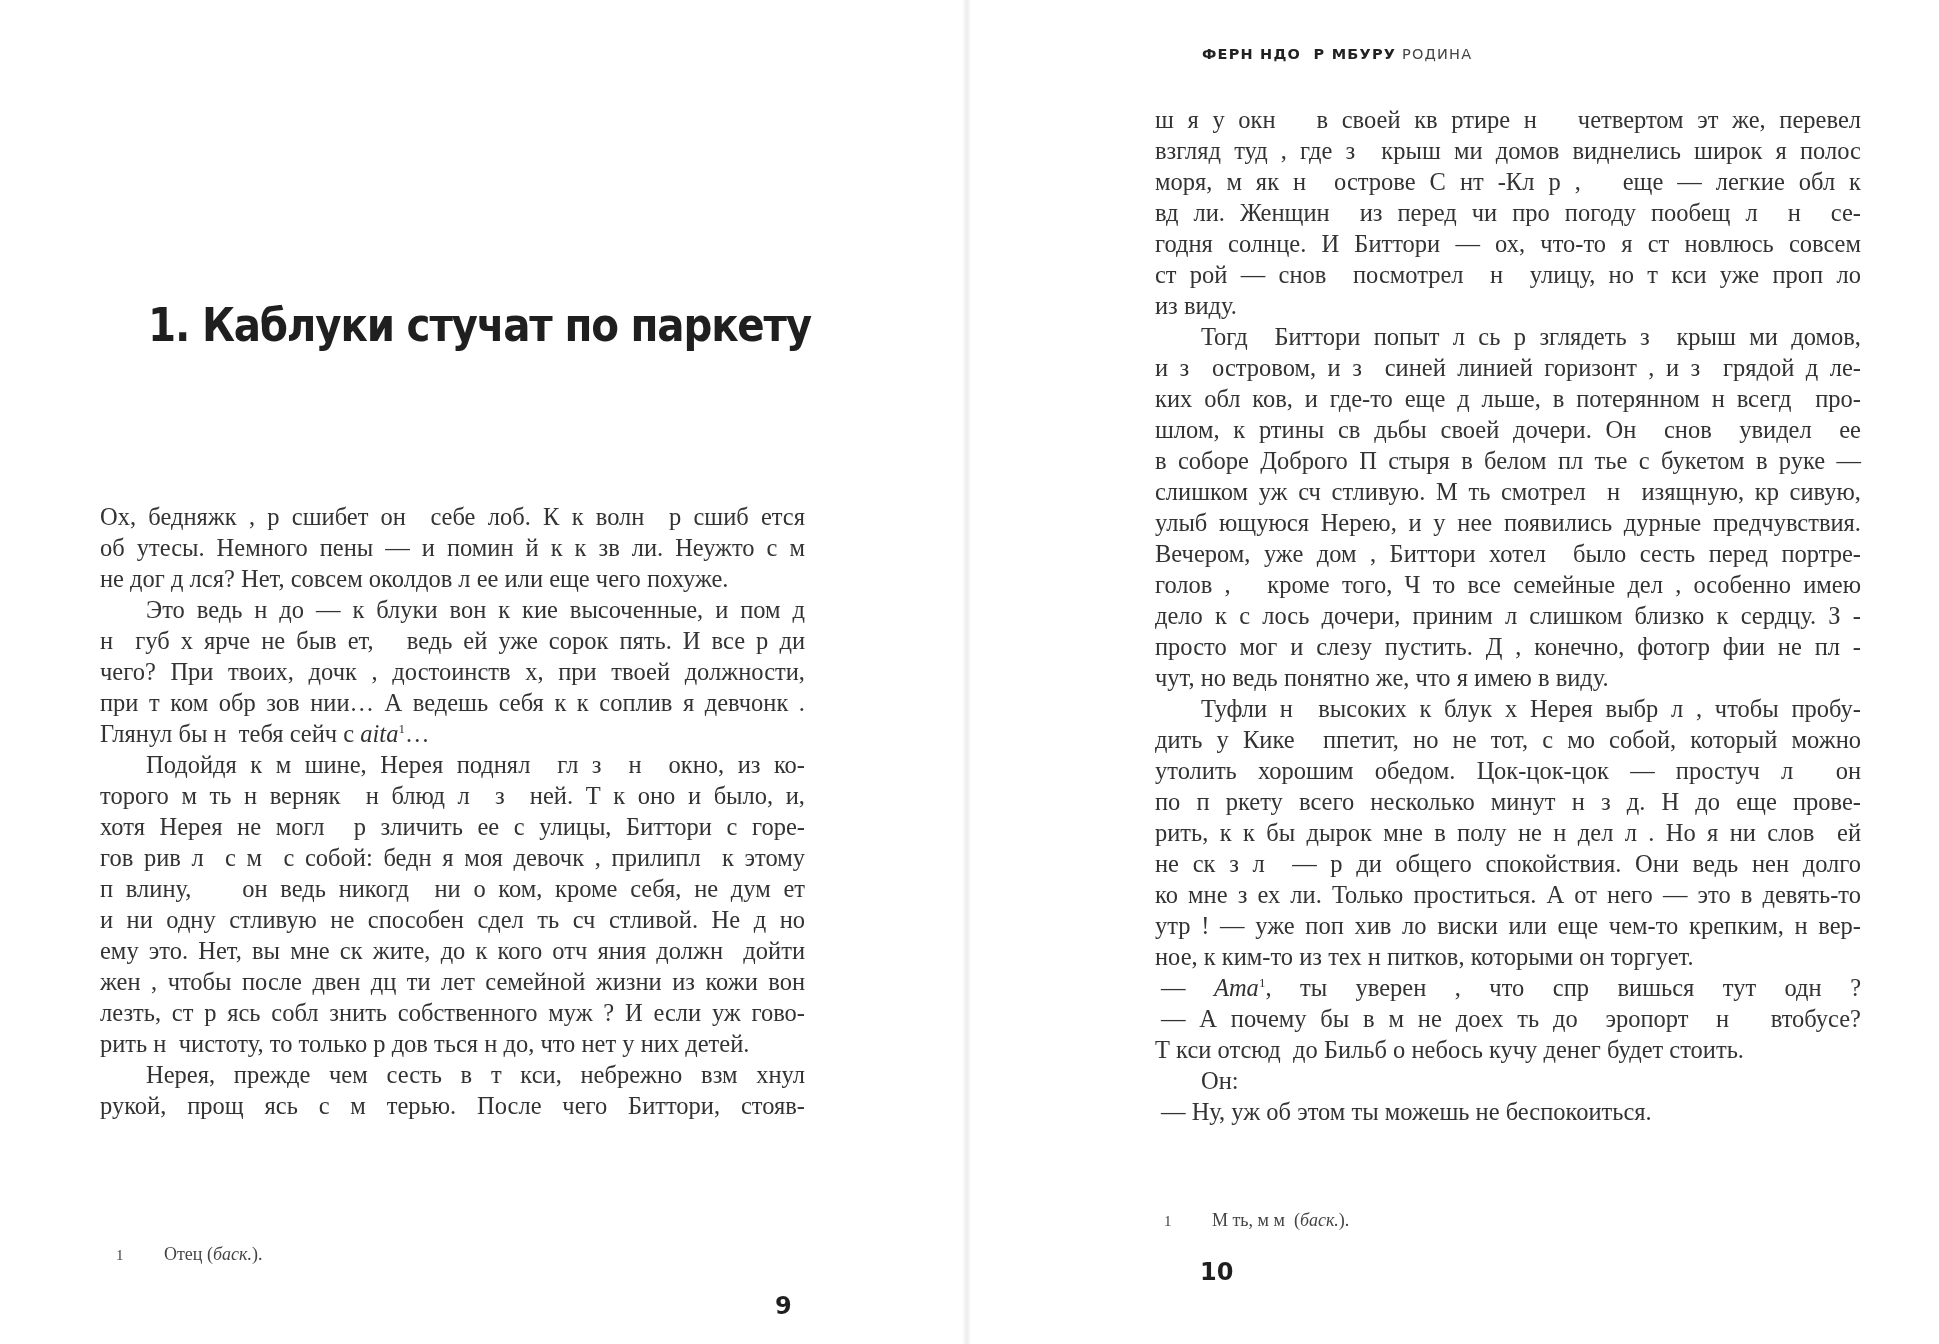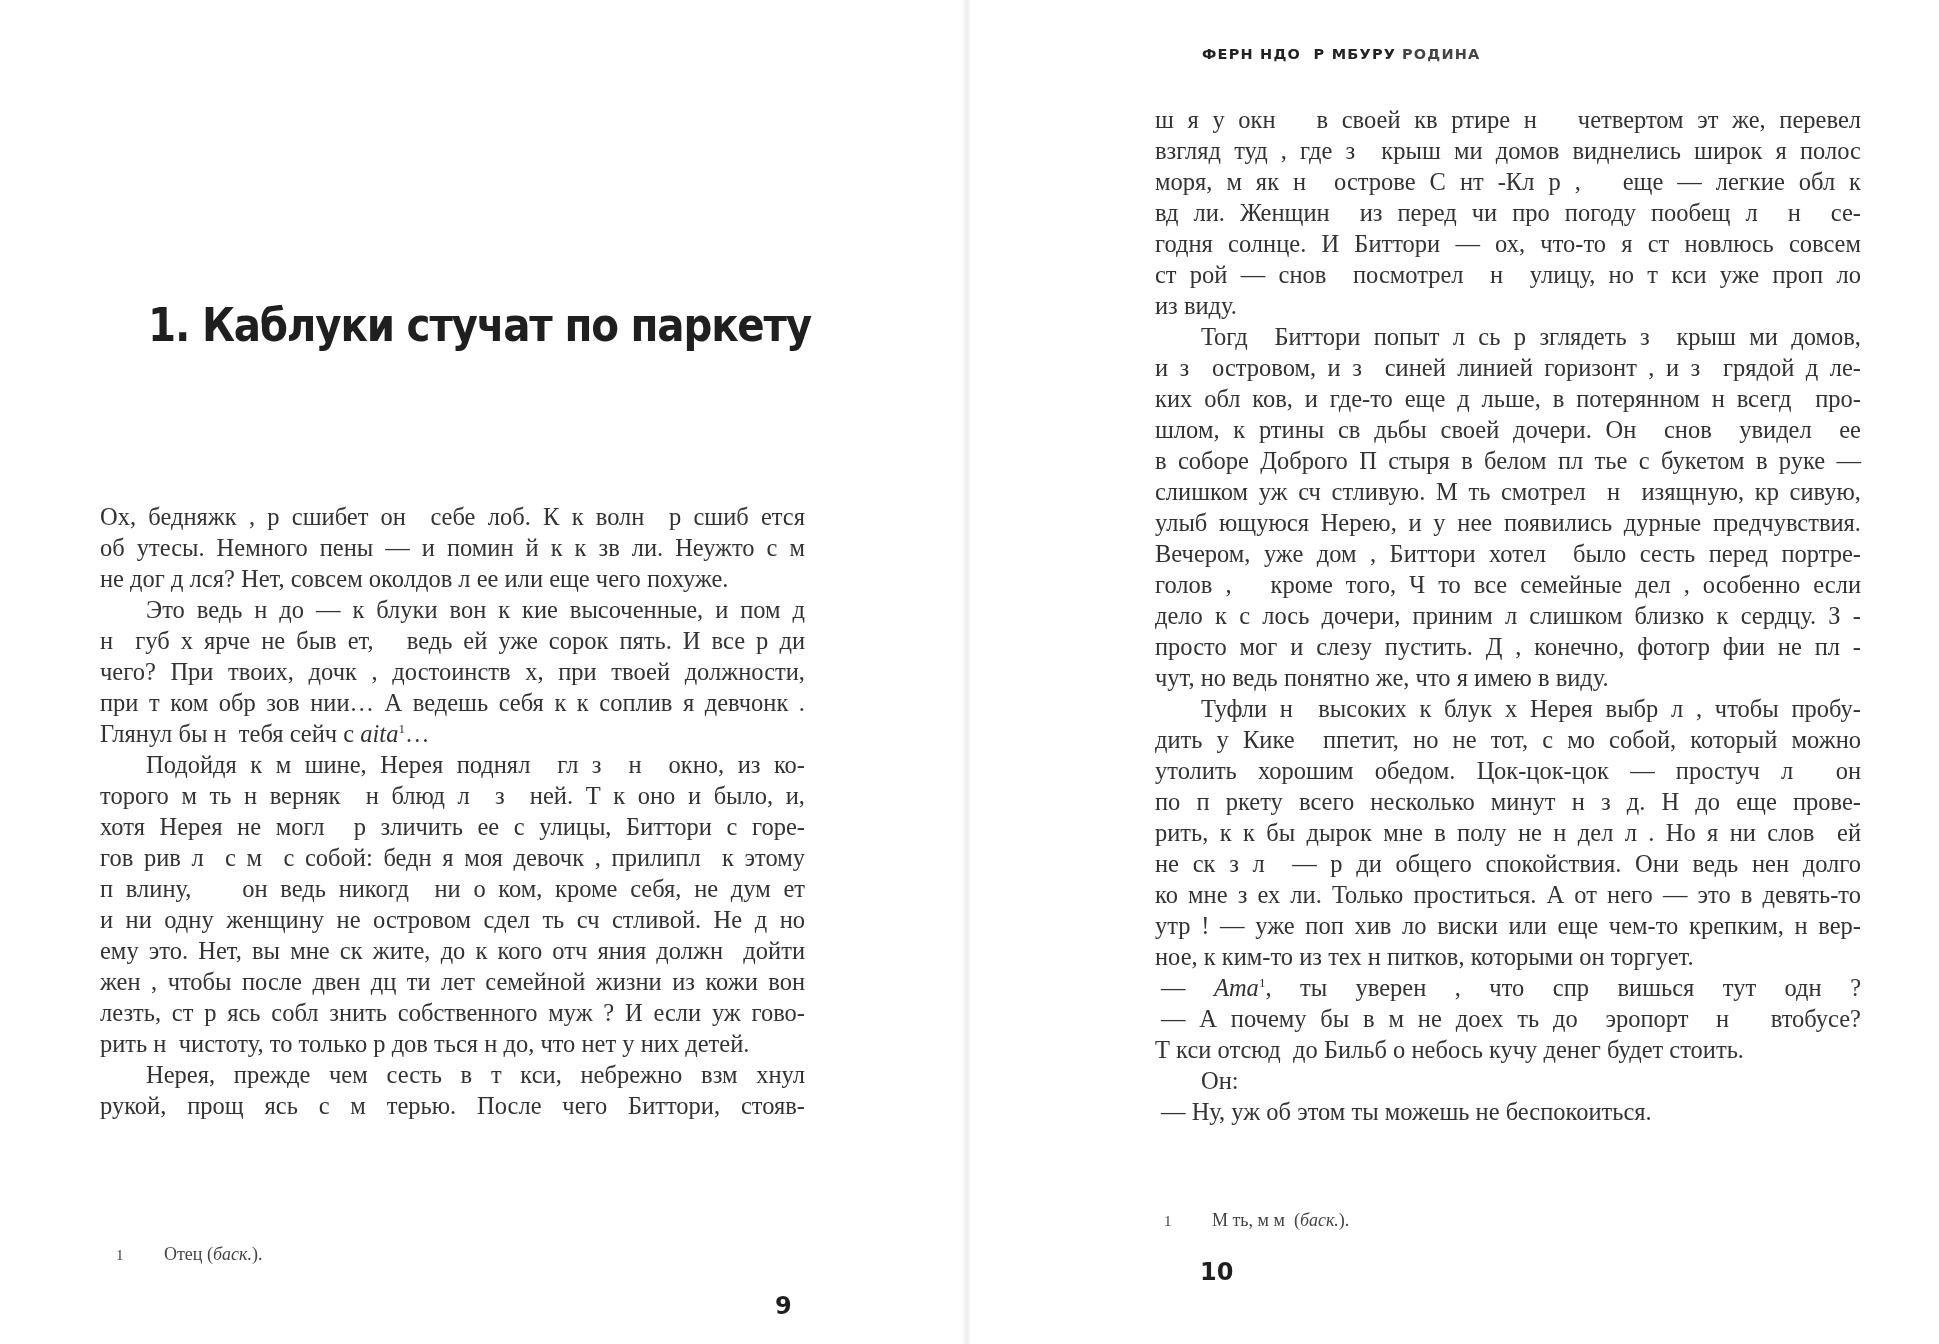--- a/index.html
+++ b/index.html
@@ -36,21 +36,21 @@
   .line.indent { padding-left: 46px; }
   .line.dialog { padding-left: 6px; }
   sup { font-size: 13px; line-height: 0; vertical-align: 9px; }
   em { font-style: italic; }
   .running-head {
     position: absolute; left: 1202px; top: 46px;
     font-family: "DejaVu Sans", "Liberation Sans", sans-serif;
     font-size: 14.5px; letter-spacing: 1.2px; color: #222; white-space: pre;
   }
   .running-head .author { font-weight: bold; }
-  .running-head .book { font-weight: bold; color: #444; text-align: right; }
+  .running-head .book { font-weight: normal; color: #444; text-align: right; }
   .footnote {
     position: absolute; font-size: 18px; color: #444; white-space: pre;
   }
   .footnote .fn-num { display: inline-block; width: 48px; font-size: 15px; }
   .fn-left { left: 80px; top: 1189px; }
   .fn-right { left: 1155px; top: 1189px; }
   .page-number {
     position: absolute; top: 1258px;
     font-family: "DejaVu Sans", "Liberation Sans", sans-serif;
     font-size: 24px; font-weight: bold; color: #1f1f1f;
@@ -70,21 +70,21 @@
       <span class="line indent"><span>Это ведь н до — к блуки вон к кие высоченные, и пом д</span></span>
       <span class="line "><span>н  губ х ярче не быв ет,   ведь ей уже сорок пять. И все р ди</span></span>
       <span class="line "><span>чего? При твоих, дочк , достоинств х, при твоей должности,</span></span>
       <span class="line "><span>при т ком обр зов нии… А ведешь себя к к соплив я девчонк .</span></span>
       <span class="line last"><span>Глянул бы н  тебя сейч с </span><em>aita</em><sup>1</sup><span>…</span></span>
       <span class="line indent"><span>Подойдя к м шине, Нерея поднял  гл з  н  окно, из ко-</span></span>
       <span class="line "><span>торого м ть н верняк  н блюд л  з  ней. Т к оно и было, и,</span></span>
       <span class="line "><span>хотя Нерея не могл  р зличить ее с улицы, Биттори с горе-</span></span>
       <span class="line "><span>гов рив л  с м  с собой: бедн я моя девочк , прилипл  к этому</span></span>
       <span class="line "><span>п влину,    он ведь никогд  ни о ком, кроме себя, не дум ет</span></span>
-      <span class="line "><span>и ни одну женщину не островом сдел ть сч стливой. Не д но</span></span>
+      <span class="line "><span>и ни одну стливую не способен сдел ть сч стливой. Не д но</span></span>
       <span class="line "><span>ему это. Нет, вы мне ск жите, до к кого отч яния должн  дойти</span></span>
       <span class="line "><span>жен , чтобы после двен дц ти лет семейной жизни из кожи вон</span></span>
       <span class="line "><span>лезть, ст р ясь собл знить собственного муж ? И если уж гово-</span></span>
       <span class="line last"><span>рить н  чистоту, то только р дов ться н до, что нет у них детей.</span></span>
       <span class="line indent"><span>Нерея, прежде чем сесть в т кси, небрежно взм хнул</span></span>
       <span class="line "><span>рукой, прощ ясь с м терью. После чего Биттори, стояв-</span></span>
     </div>
   <div class="footnote fn-left">
     <span class="fn-num">1</span><span>Отец </span><span>(</span><em>баск.</em><span>).</span>
   </div>
@@ -105,21 +105,21 @@
     <span class="line "><span>ст рой — снов  посмотрел  н  улицу, но т кси уже проп ло</span></span>
     <span class="line last"><span>из виду.</span></span>
     <span class="line indent"><span>Тогд  Биттори попыт л сь р зглядеть з  крыш ми домов,</span></span>
     <span class="line "><span>и з  островом, и з  синей линией горизонт , и з  грядой д ле-</span></span>
     <span class="line "><span>ких обл ков, и где-то еще д льше, в потерянном н всегд  про-</span></span>
     <span class="line "><span>шлом, к ртины св дьбы своей дочери. Он  снов  увидел  ее</span></span>
     <span class="line "><span>в соборе Доброго П стыря в белом пл тье с букетом в руке —</span></span>
     <span class="line "><span>слишком уж сч стливую. М ть смотрел  н  изящную, кр сивую,</span></span>
     <span class="line "><span>улыб ющуюся Нерею, и у нее появились дурные предчувствия.</span></span>
     <span class="line "><span>Вечером, уже дом , Биттори хотел  было сесть перед портре-</span></span>
-    <span class="line "><span>голов ,   кроме того, Ч то все семейные дел , особенно если</span></span>
+    <span class="line "><span>голов ,   кроме того, Ч то все семейные дел , особенно имею</span></span>
     <span class="line "><span>дело к с лось дочери, приним л слишком близко к сердцу. З -</span></span>
     <span class="line "><span>просто мог и слезу пустить. Д , конечно, фотогр фии не пл -</span></span>
     <span class="line last"><span>чут, но ведь понятно же, что я имею в виду.</span></span>
     <span class="line indent"><span>Туфли н  высоких к блук х Нерея выбр л , чтобы пробу-</span></span>
     <span class="line "><span>дить у Кике  ппетит, но не тот, с мо собой, который можно</span></span>
     <span class="line "><span>утолить хорошим обедом. Цок-цок-цок — простуч л  он</span></span>
     <span class="line "><span>по п ркету всего несколько минут н з д. Н до еще прове-</span></span>
     <span class="line "><span>рить, к к бы дырок мне в полу не н дел л . Но я ни слов  ей</span></span>
     <span class="line "><span>не ск з л  — р ди общего спокойствия. Они ведь нен долго</span></span>
     <span class="line "><span>ко мне з ех ли. Только проститься. А от него — это в девять-то</span></span>

